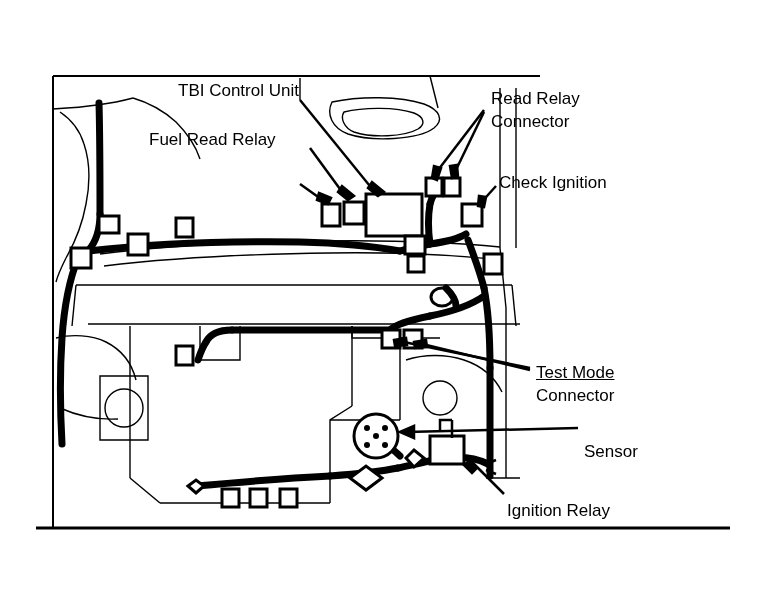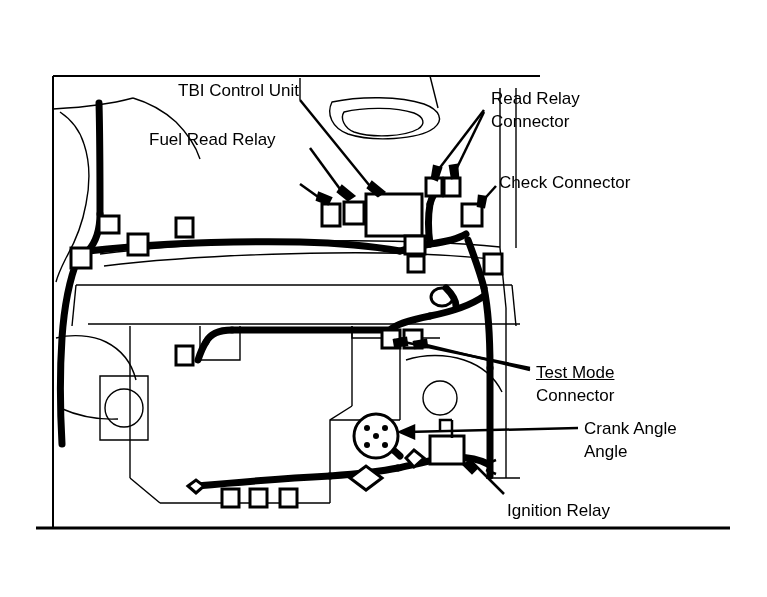--- a/index.html
+++ b/index.html
@@ -223,20 +223,19 @@
       <line x1="504" y1="486" x2="470" y2="452"></line>
       <polygon points="470,452 477,460 472,465 464,457"></polygon>
     </g>
 
   </svg>
 
   <div class="label" style="left:178px; top:72px;">TBI Control Unit</div>
   <div class="label" style="left:491px; top:80px;">Read Relay</div>
   <div class="label" style="left:491px; top:103px;">Connector</div>
   <div class="label" style="left:149px; top:121px;">Fuel Read Relay</div>
-  <div class="label" style="left:499px; top:164px;">Check Connector</div>
+  <div class="label" style="left:499px; top:164px;">Check Ignition</div>
   <div class="label" style="left:536px; top:354px;text-decoration:underline;">Test Mode</div>
   <div class="label" style="left:536px; top:377px;">Connector</div>
-  <div class="label" style="left:584px; top:410px;">Crank Angle</div>
-  <div class="label" style="left:584px; top:433px;">Angle</div>
+  <div class="label" style="left:584px; top:433px;">Sensor</div>
   <div class="label" style="left:507px; top:492px;">Ignition Relay</div>
 
 </div>
 
 </body></html>

